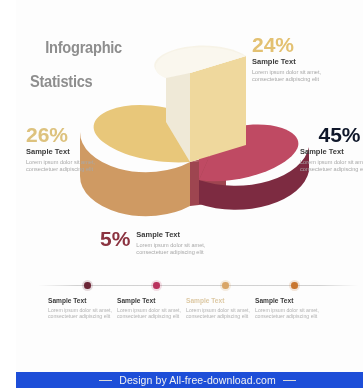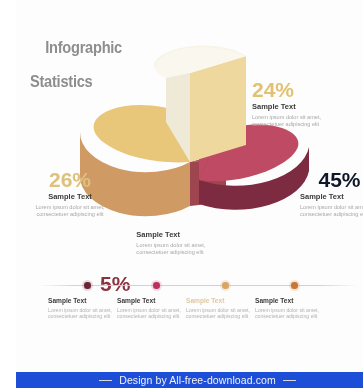--- a/index.html
+++ b/index.html
@@ -50,21 +50,20 @@
   .chart-wrap svg { display: block; }
 
   
   .callout { position: absolute; }
   .callout .pct {
     font-family: "Liberation Sans Narrow", "Liberation Sans", sans-serif;
     font-weight: bold;
     font-size: 21px;
     line-height: 22px;
     letter-spacing: 0px;
-    margin-top: 45px;
   }
   .callout .stitle {
     font-size: 7.5px;
     font-weight: bold;
     line-height: 10px;
     margin-top: 1px;
     color: #3a3a3a;
   }
   .callout .body {
     font-size: 5.6px;
@@ -74,21 +73,21 @@
     max-width: 88px;
   }
 
   .co-24 { left: 236px; top: 34px; }
   .co-24 .pct { color: #e3c172; }
 
   .co-45 { left: 284px; top: 124px; }
   .co-45 .pct { color: #0f172a; text-align: center; }
   .co-45 .stitle { color: #3a3a3a; }
 
-  .co-26 { left: 10px; top: 124px; text-align: center; }
+  .co-26 { left: 10px; top: 124px; }
   .co-26 .pct { color: #ddc27e; }
 
   .co-5 {
     left: 84px; top: 228px;
     display: flex;
     align-items: flex-start;
     gap: 6px;
   }
   .co-5 .pct { color: #8b3340; font-size: 21px; line-height: 22px; }
   .co-5 .txtcol { padding-top: 1px; }

